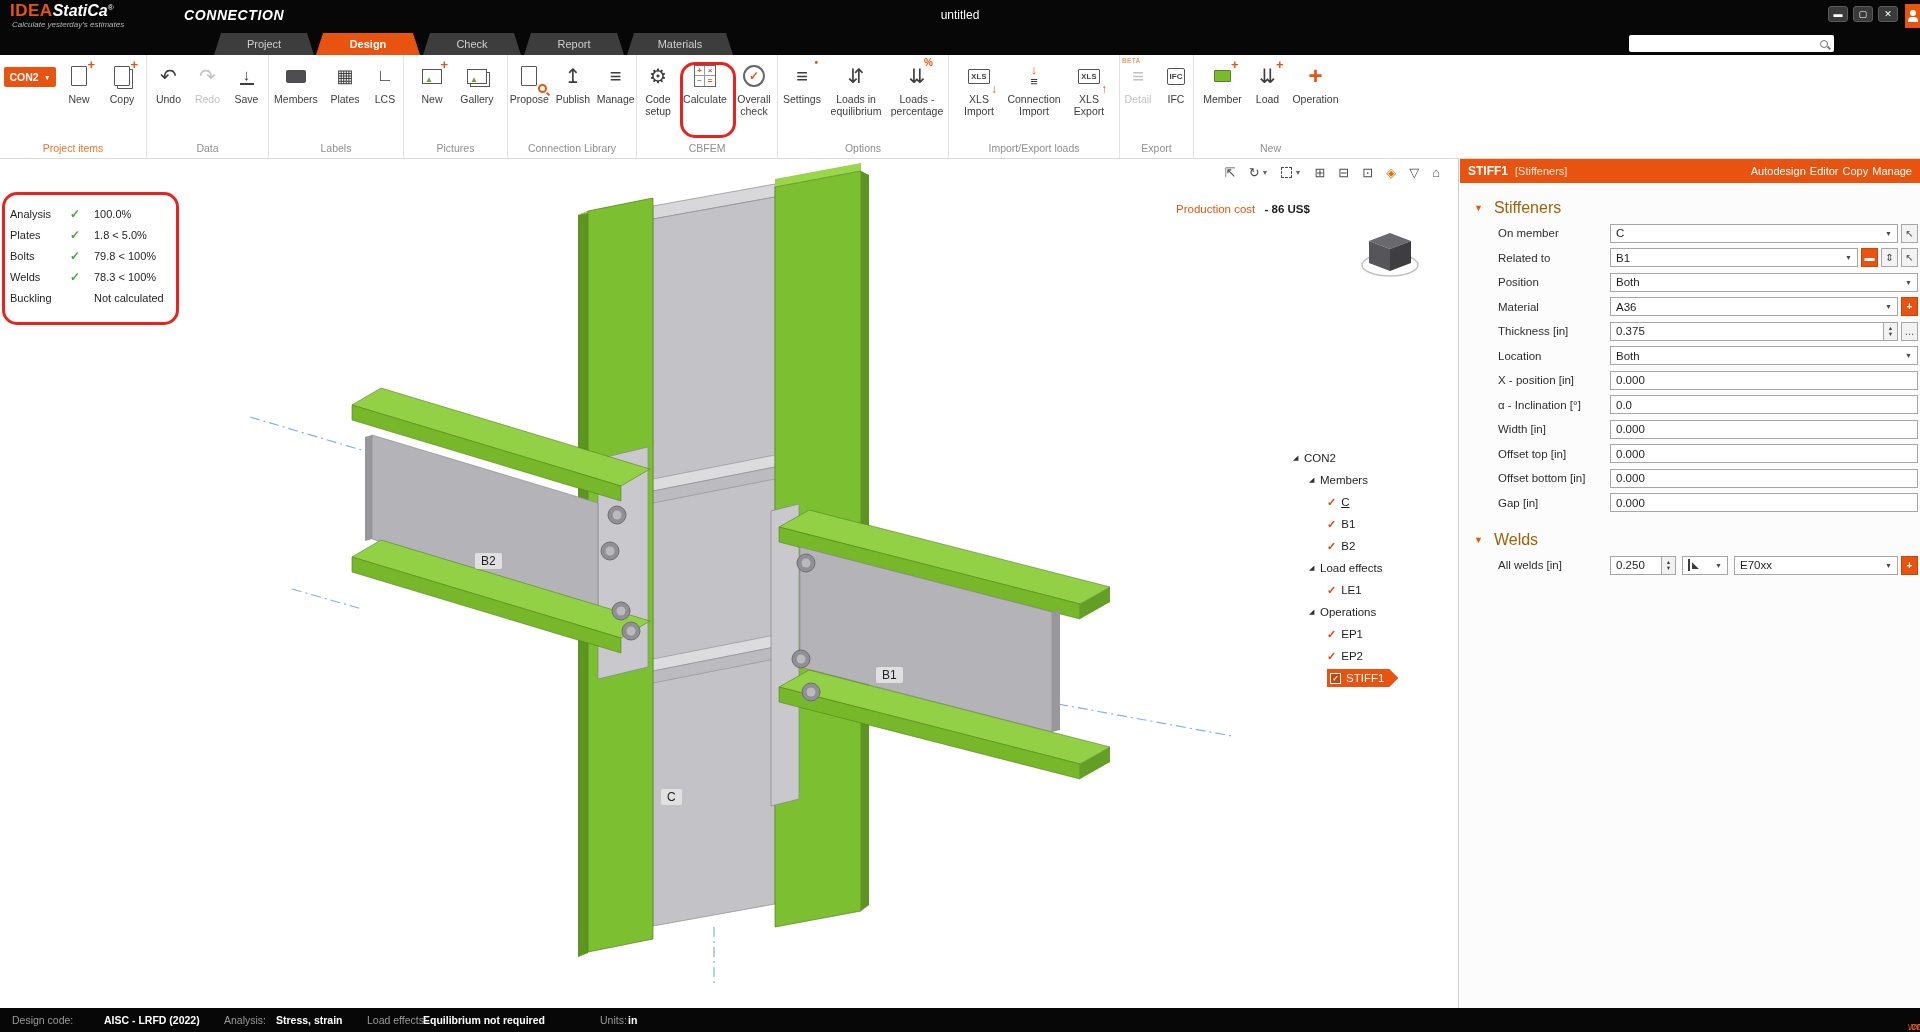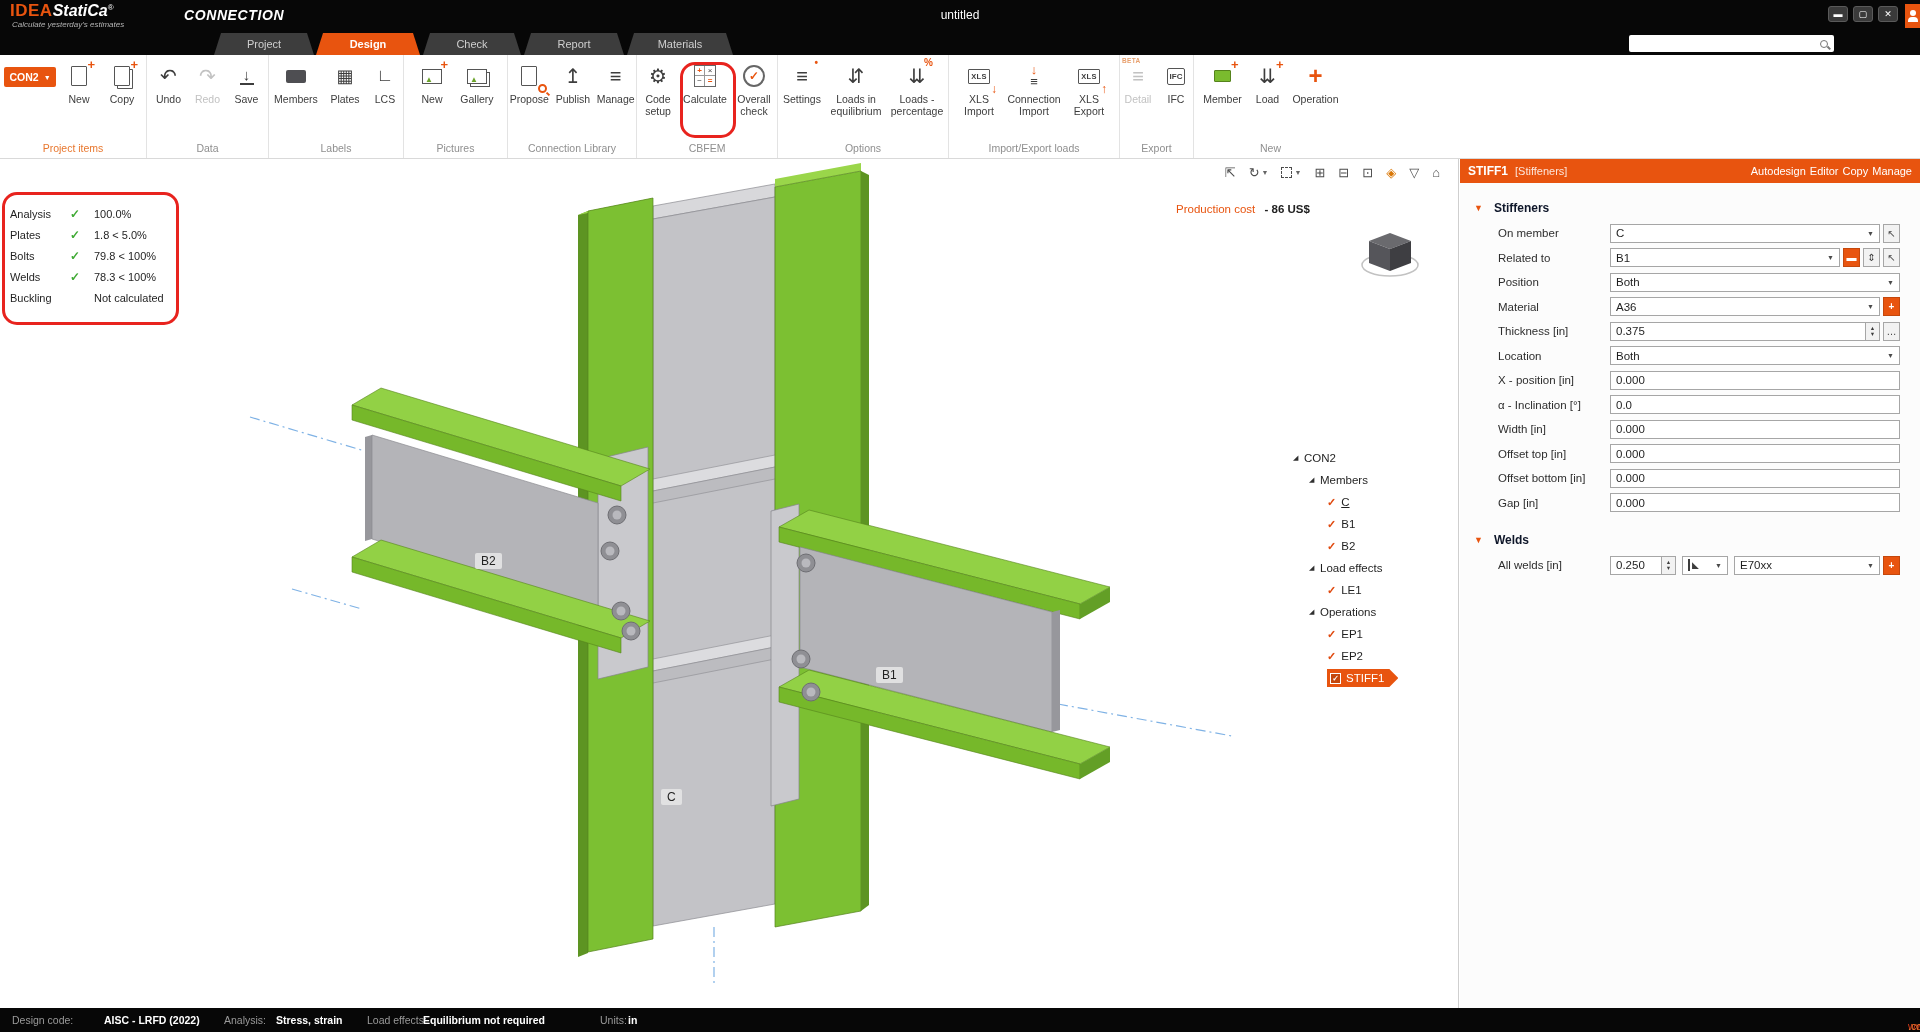--- a/index.html
+++ b/index.html
@@ -103,22 +103,22 @@
 
 
 #props{position:absolute;left:1460px;top:159px;width:460px;height:849px;background:#fcfcfc}
 #props-header{height:24px;background:#e8540f;display:flex;align-items:center;color:#fff;padding:0 8px}
 #props-header .ptitle{font-weight:bold;font-size:12px}
 #props-header .psub{font-size:11px;color:rgba(255,255,255,.85);margin-left:7px}
 #props-header .hbtn{font-size:11px;margin-left:4px;cursor:pointer}
 #props-header .spacer{flex:1}
 .sect{height:26px;display:flex;align-items:center;padding-left:14px;margin-top:12px}
 .sect .tri{color:#e8540f;font-size:9px;margin-right:11px}
-.sect .stitle{font-weight:bold;font-size:12px;color:#0f172a}
-.prop-row{display:flex;align-items:center;height:24.5px;padding-right:20px}
+.sect .stitle{font-weight:normal;font-size:16px;color:#a16207}
+.prop-row{display:flex;align-items:center;height:24.5px;padding-right:2px}
 .prop-label{margin-left:38px;width:112px;font-size:11.5px;color:#2e2e2e;flex-shrink:0}
 .combo,.tfield{height:19px;border:1px solid #a6a6a6;background:#fff;font-size:11.5px;color:#1f1f1f;display:flex;align-items:center;padding:0 5px;flex:1;min-width:0;cursor:pointer}
 .combo .caret{margin-left:auto;font-size:7px;color:#4a4a4a;padding-left:4px}
 .sqbtn{width:17px;height:19px;border:1px solid #a6a6a6;background:#f2f2f2;display:flex;align-items:center;justify-content:center;font-size:10px;color:#3d3d3d;margin-left:3px;flex-shrink:0;cursor:pointer}
 .sqbtn.orange{background:#e8540f;border-color:#c4470c;color:#fff;font-weight:bold}
 .spinner{width:14px;height:19px;border:1px solid #a6a6a6;border-left:none;background:#f2f2f2;display:flex;flex-direction:column;align-items:center;justify-content:center;font-size:5.5px;color:#3d3d3d;line-height:1.2;flex-shrink:0;cursor:pointer}
 .cb{width:13px;height:13px;border:1px solid #9a9a9a;background:#fdfdfd;cursor:pointer}
 .weldsym{display:flex;align-items:center;font-size:9px;color:#3d3d3d}
 .weldsym .vline{width:2px;height:12px;background:#3d3d3d;margin-right:2px}
 

